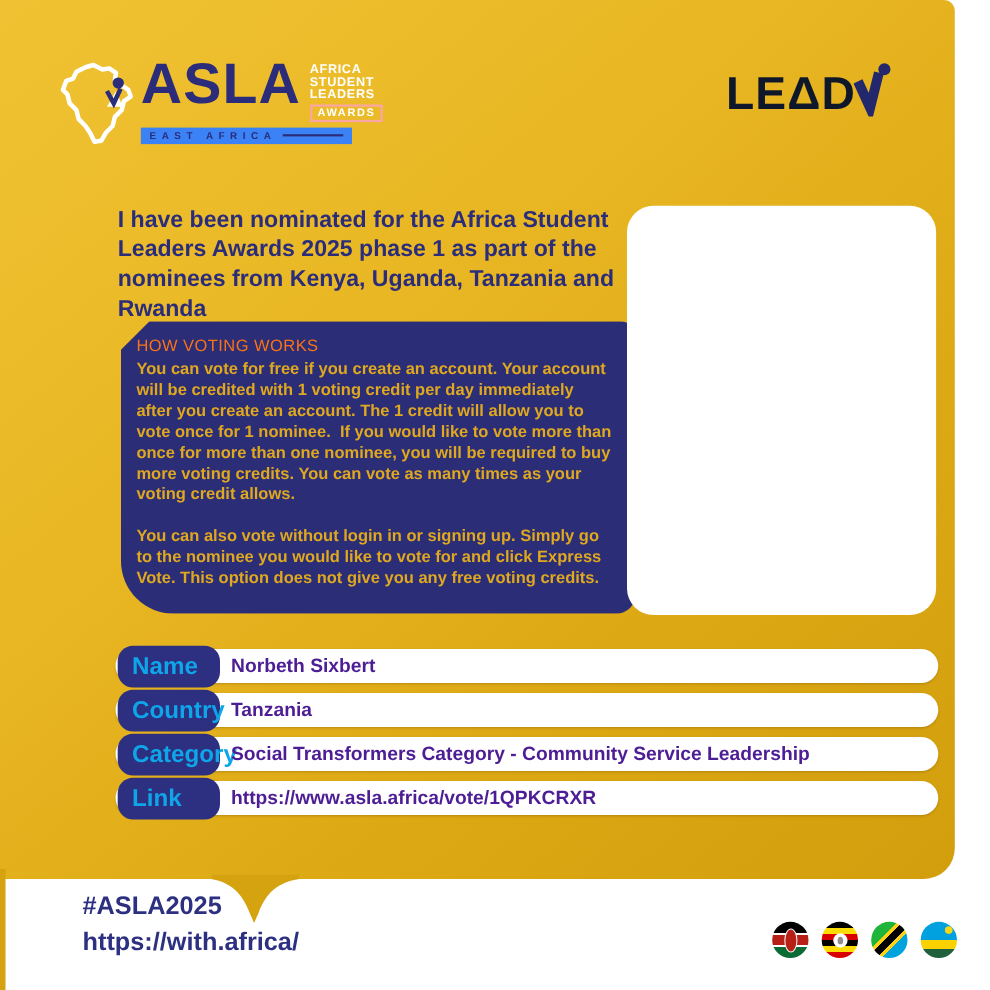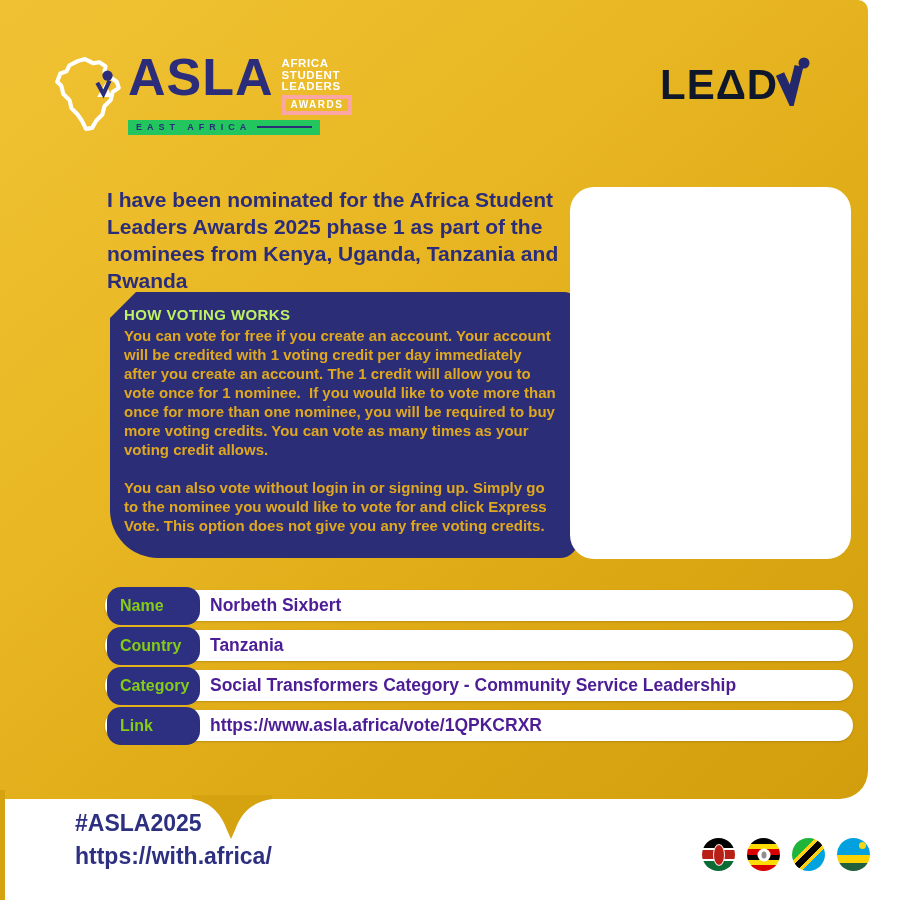--- a/index.html
+++ b/index.html
@@ -13,54 +13,54 @@
   .gold-strip{position:absolute;left:0;top:790px;width:5px;height:110px;background:#d5a210;}
   .gold-tail{position:absolute;left:192px;top:795px;width:80px;height:46px;}
 
   
   .asla-logo{position:absolute;left:52px;top:56px;display:flex;align-items:flex-start;}
   .africa-map{width:72px;height:76px;}
   .asla-text-block{margin-left:4px;}
   .asla-top{display:flex;align-items:flex-start;}
   .asla-acronym{font-size:52px;font-weight:bold;color:#2b2d7a;line-height:0.82;letter-spacing:1px;}
   .asla-words{margin-left:8px;margin-top:2px;color:#ffffff;font-weight:bold;font-size:11.5px;line-height:11.5px;letter-spacing:.6px;}
-  .asla-awards{display:inline-block;border:4px solid #fca5a5;color:#ffffff;font-weight:bold;
+  .asla-awards{display:inline-block;border:2px solid #fca5a5;color:#ffffff;font-weight:bold;
     font-size:10px;letter-spacing:1.5px;padding:0 5px;margin-top:2px;line-height:12px;}
-  .asla-bar{margin-top:5px;width:192px;height:15px;background:#22c55e;display:flex;align-items:center;padding:0 8px;}
+  .asla-bar{margin-top:5px;width:192px;height:15px;background:#3b82f6;display:flex;align-items:center;padding:0 8px;}
   .asla-region{color:#2b2d7a;font-weight:bold;font-size:9px;letter-spacing:5px;white-space:nowrap;}
   .asla-dash{flex:1;height:2px;background:#2b2d7a;margin-left:6px;}
 
   
   .lead-logo{position:absolute;left:660px;top:64px;display:flex;align-items:center;}
   .lead-text{font-size:42px;font-weight:bold;color:#0f172a;letter-spacing:1px;line-height:1;}
   .lead-person{width:36px;height:50px;margin-left:-2px;margin-top:-8px;}
 
   
   .headline{position:absolute;left:107px;top:186px;width:460px;
     color:#2b2d7a;font-weight:bold;font-size:21px;line-height:27px;}
 
   
   .voting-box{position:absolute;left:110px;top:292px;width:468px;height:266px;
     background:#2b2d77;border-radius:6px 14px 18px 48px;
     clip-path:polygon(26px 0,100% 0,100% 100%,0 100%,0 26px);
     padding:14px 22px 18px 14px;z-index:1;}
-  .voting-title{color:#bef264;font-weight:bold;font-size:15px;letter-spacing:.4px;margin:0 0 3px 0;}
+  .voting-title{color:#f97316;font-weight:normal;font-size:15px;letter-spacing:.4px;margin:0 0 3px 0;}
   .voting-p{color:#dfa81f;font-weight:bold;font-size:15px;line-height:19px;margin:0;white-space:pre-wrap;}
   .voting-p + .voting-p{margin-top:19px;}
 
   
   .photo-box{position:absolute;left:570px;top:187px;width:281px;height:372px;
     background:#ffffff;border-radius:24px;z-index:2;}
 
   
   .rows{position:absolute;left:105px;top:590px;width:748px;z-index:3;}
   .info-row{position:relative;width:748px;height:31px;background:#ffffff;border-radius:16px;
     margin-bottom:9px;display:flex;align-items:center;box-shadow:0 1px 2px rgba(90,60,0,.25);}
   .row-label{flex:0 0 auto;width:93px;height:38px;margin-left:2px;background:#2d2f80;border-radius:14px;
-    color:#84cc16;font-weight:bold;font-size:16px;display:flex;align-items:center;padding-left:13px;}
+    color:#0ea5e9;font-weight:bold;font-size:22px;display:flex;align-items:center;padding-left:13px;}
   .row-value{margin-left:10px;color:#4c1d95;font-weight:bold;font-size:17.5px;white-space:nowrap;}
 
   
   .footer-hashtag{position:absolute;left:75px;top:810px;color:#2d3081;font-weight:bold;font-size:23px;}
   .footer-url{position:absolute;left:75px;top:843px;color:#2d3081;font-weight:bold;font-size:23px;text-decoration:none;}
   .flags{position:absolute;left:702px;top:838px;display:flex;gap:12px;}
   .flag{width:33px;height:33px;border-radius:50%;position:relative;overflow:hidden;flex:0 0 auto;}
   .flag-kenya{background:linear-gradient(180deg,#000 0 30%,#fff 30% 36%,#b81f17 36% 64%,#fff 64% 70%,#0b6b35 70% 100%);}
   .kenya-shield{position:absolute;left:50%;top:50%;transform:translate(-50%,-50%);width:12px;height:22px;
     background:#b81f17;border-radius:50%;border:1.5px solid #f2f2f2;}

